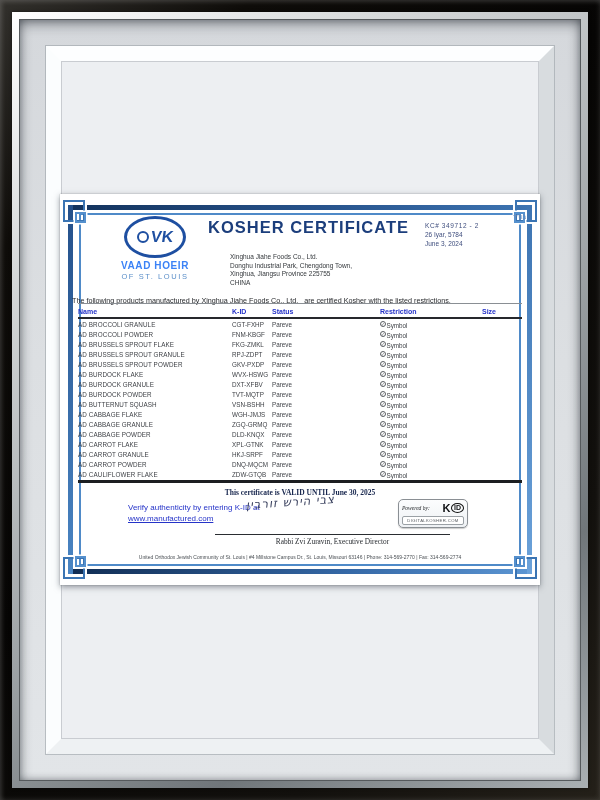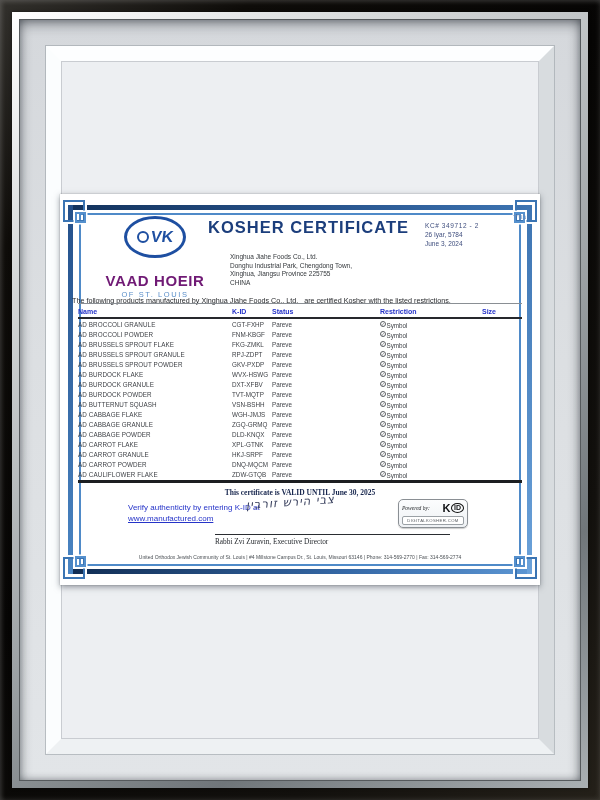--- a/index.html
+++ b/index.html
@@ -41,21 +41,21 @@
   .sq2.tl{left:15px;top:18px;} .sq2.tr{right:15px;top:18px;}
   .sq2.bl{left:15px;bottom:18px;} .sq2.br{right:15px;bottom:18px;}
 
   
   .bsd{position:absolute;right:14px;top:20px;font-size:6px;color:#7089b3;}
   .logo{position:absolute;left:30px;top:22px;width:130px;text-align:center;}
   .oval{width:62px;height:42px;border:3.5px solid #1e4fa1;border-radius:50%;margin:0 auto;
     display:flex;align-items:center;justify-content:center;gap:1px;}
   .oval .o{width:12px;height:12px;border:2.5px solid #1e4fa1;border-radius:50%;margin-right:1px;}
   .oval .vk{font-weight:bold;font-size:16px;color:#1e4fa1;transform:skewX(-8deg);letter-spacing:0;}
-  .orgname{margin-top:14px;font-weight:bold;font-size:15px;letter-spacing:.6px;color:#701a75;}
+  .orgname{margin-top:2px;font-weight:bold;font-size:10px;letter-spacing:.6px;color:#3b82f6;}
   .orgsub{margin-top:1px;font-size:7.5px;letter-spacing:1.6px;color:#5b8fc9;}
   .title{position:absolute;left:148px;top:24px;width:206px;text-align:left;
     font-weight:bold;font-size:16.5px;letter-spacing:1px;color:#1c3e7c;}
   .certmeta{position:absolute;left:365px;top:27px;font-size:6.5px;line-height:9px;color:#3f4e7e;}
   .certmeta .num{letter-spacing:.6px;}
   .addr{position:absolute;left:170px;top:59px;font-size:6.5px;line-height:8.6px;color:#33373b;}
   .statement{position:absolute;left:12px;top:102px;width:440px;font-size:7.2px;color:#26282b;}
 
   
   .tbl{position:absolute;left:18px;top:109px;width:444px;}
@@ -84,21 +84,21 @@
   .badge{position:absolute;left:338px;top:305px;width:70px;border:1.5px solid #8a8f94;border-radius:5px;
     background:linear-gradient(#fcfdfe,#eef1f4);padding:2px 3px 2px;box-shadow:0 1px 1px rgba(0,0,0,.2);}
   .badge-top{display:flex;align-items:center;justify-content:space-between;}
   .powered{font-family:"Liberation Serif",serif;font-style:italic;font-size:5.5px;color:#23262a;}
   .kidlogo{display:flex;align-items:center;font-weight:bold;color:#0d0f12;}
   .kidlogo .k{font-size:11px;}
   .kidlogo .id{border:1.6px solid #111;border-radius:50%;padding:0 2px;font-size:7px;line-height:8px;margin-left:.5px;}
   .domainbox{margin-top:1.5px;border:1px solid #9aa0a5;border-radius:2px;background:#fff;
     text-align:center;font-size:4.2px;letter-spacing:.4px;color:#55595e;padding:1px 0;}
   .sigline{position:absolute;left:155px;top:340px;width:235px;border-top:1.3px solid #2a2d31;}
-  .signatory{position:absolute;left:155px;top:343px;width:235px;
+  .signatory{position:absolute;left:155px;top:343px;width:235px;text-align:center;
     font-family:"Liberation Serif",serif;font-size:7.3px;color:#1f2328;}
   .orgfooter{position:absolute;left:20px;top:360px;width:440px;text-align:center;font-size:5px;color:#4a4f54;}
 </style>
 </head>
 <body>
 
 <div class="stage">
   <div class="frame-face"></div>
   <div class="silver"></div>
   <div class="mat">

